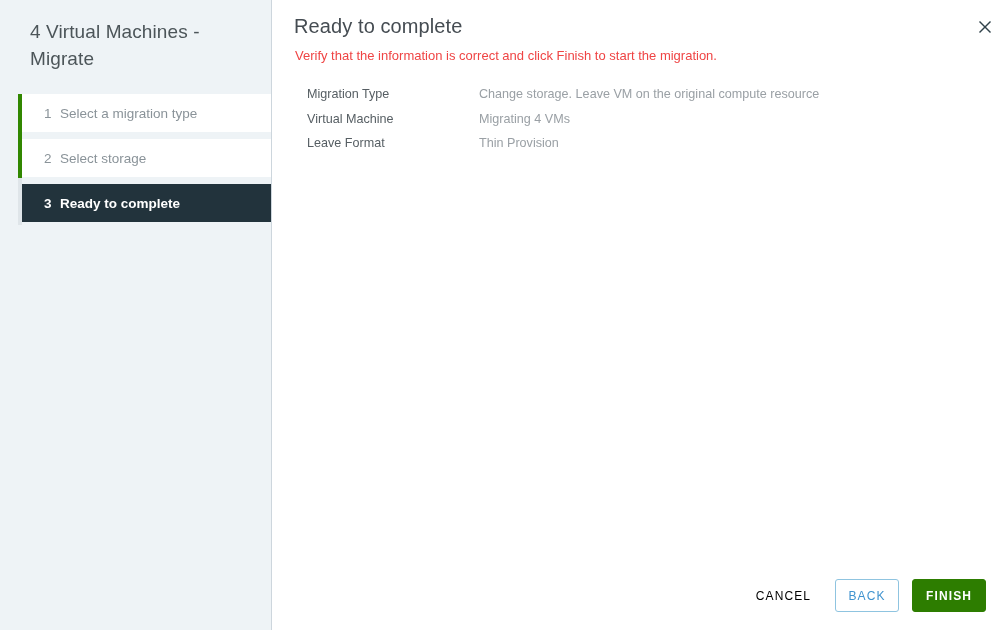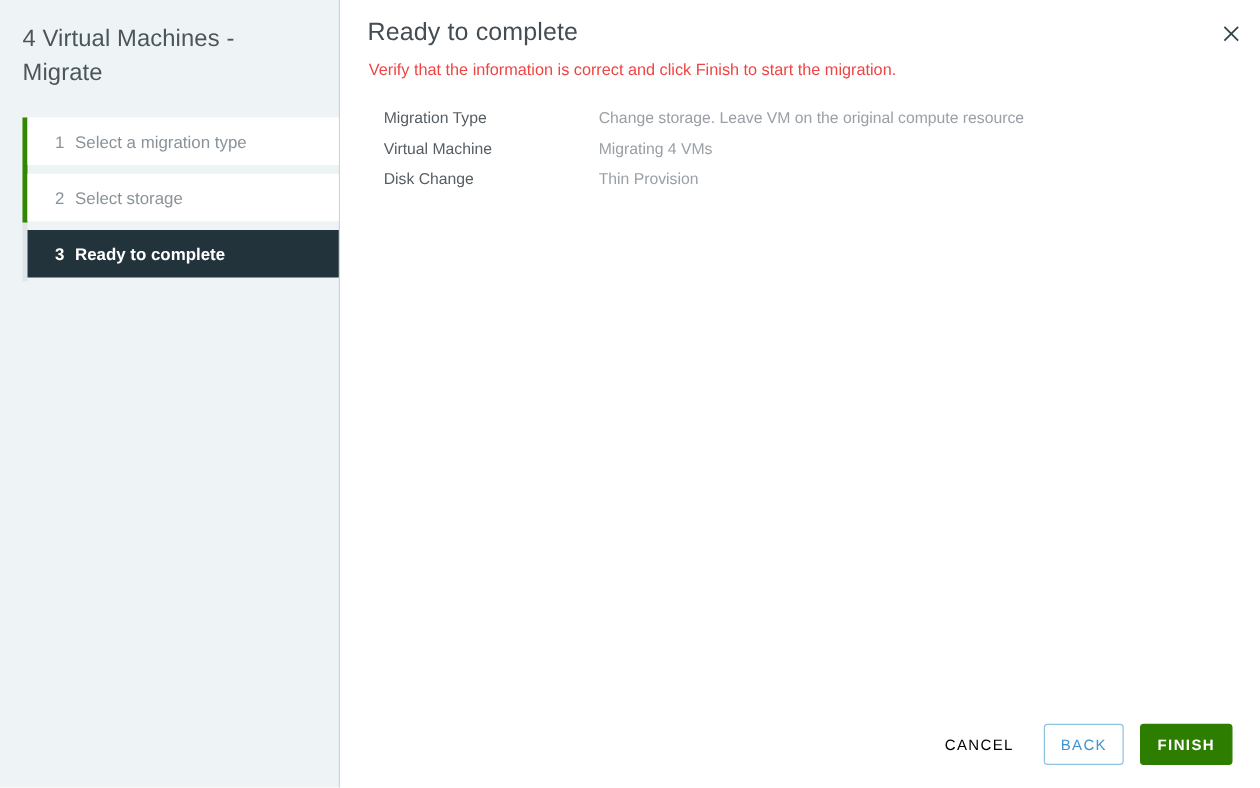--- a/index.html
+++ b/index.html
@@ -35,20 +35,21 @@
     flex: 0 0 272px;
   }
 
   .wizard-title {
     padding: 18px 38px 0 18px;
     font-size: 19px;
     line-height: 27px;
     font-weight: 400;
     color: #4c5559;
     letter-spacing: 0.1px;
+    margin-left: 12px;
   }
 
   .steps {
     position: relative;
     margin-top: 22px;
     padding-left: 18px;
   }
 
   
   .step-rail {
@@ -269,21 +270,21 @@
       </div>
 
       <div class="detail-row">
         <div class="detail-label">Virtual Machine</div>
         <div class="detail-value">Migrating 4 VMs</div>
       </div>
 
 
 
       <div class="detail-row">
-        <div class="detail-label">Disk Change</div>
+        <div class="detail-label">Leave Format</div>
         <div class="detail-value">Thin Provision</div>
       </div>
 
     </div>
 
     <div class="footer">
       <button class="btn btn-link">CANCEL</button>
       <button class="btn btn-outline">BACK</button>
       <button class="btn btn-primary">FINISH</button>
     </div>

